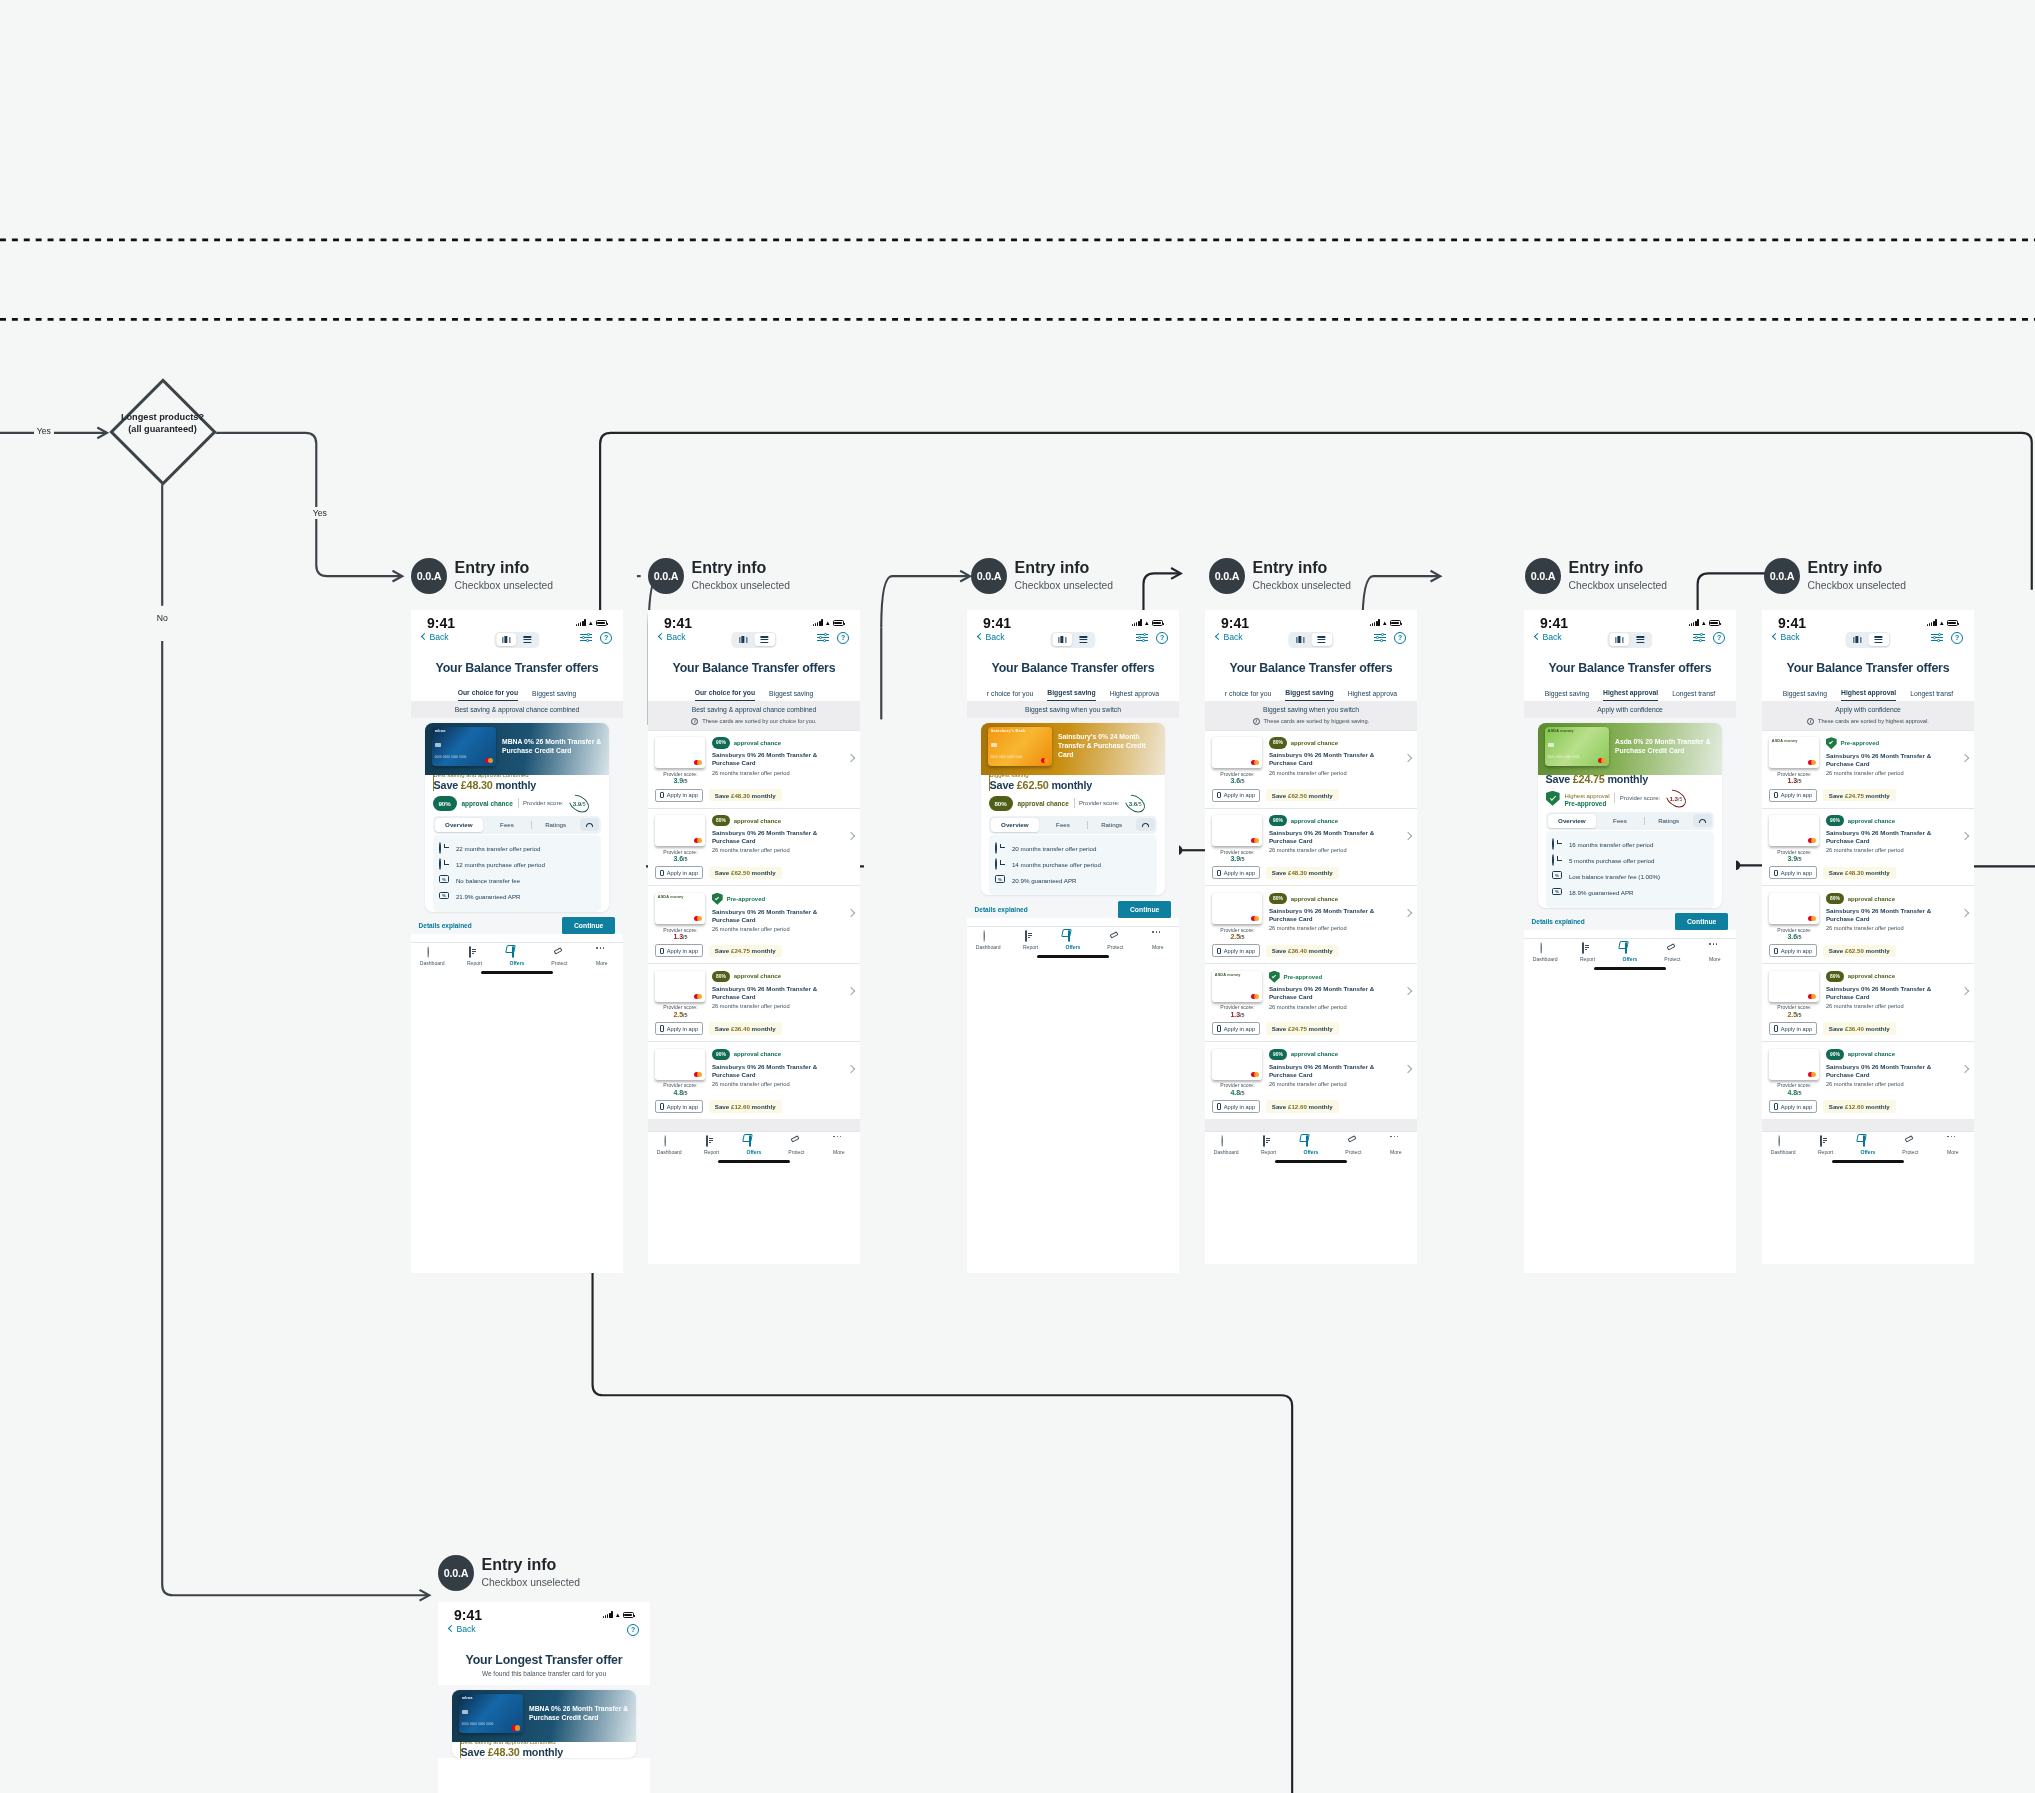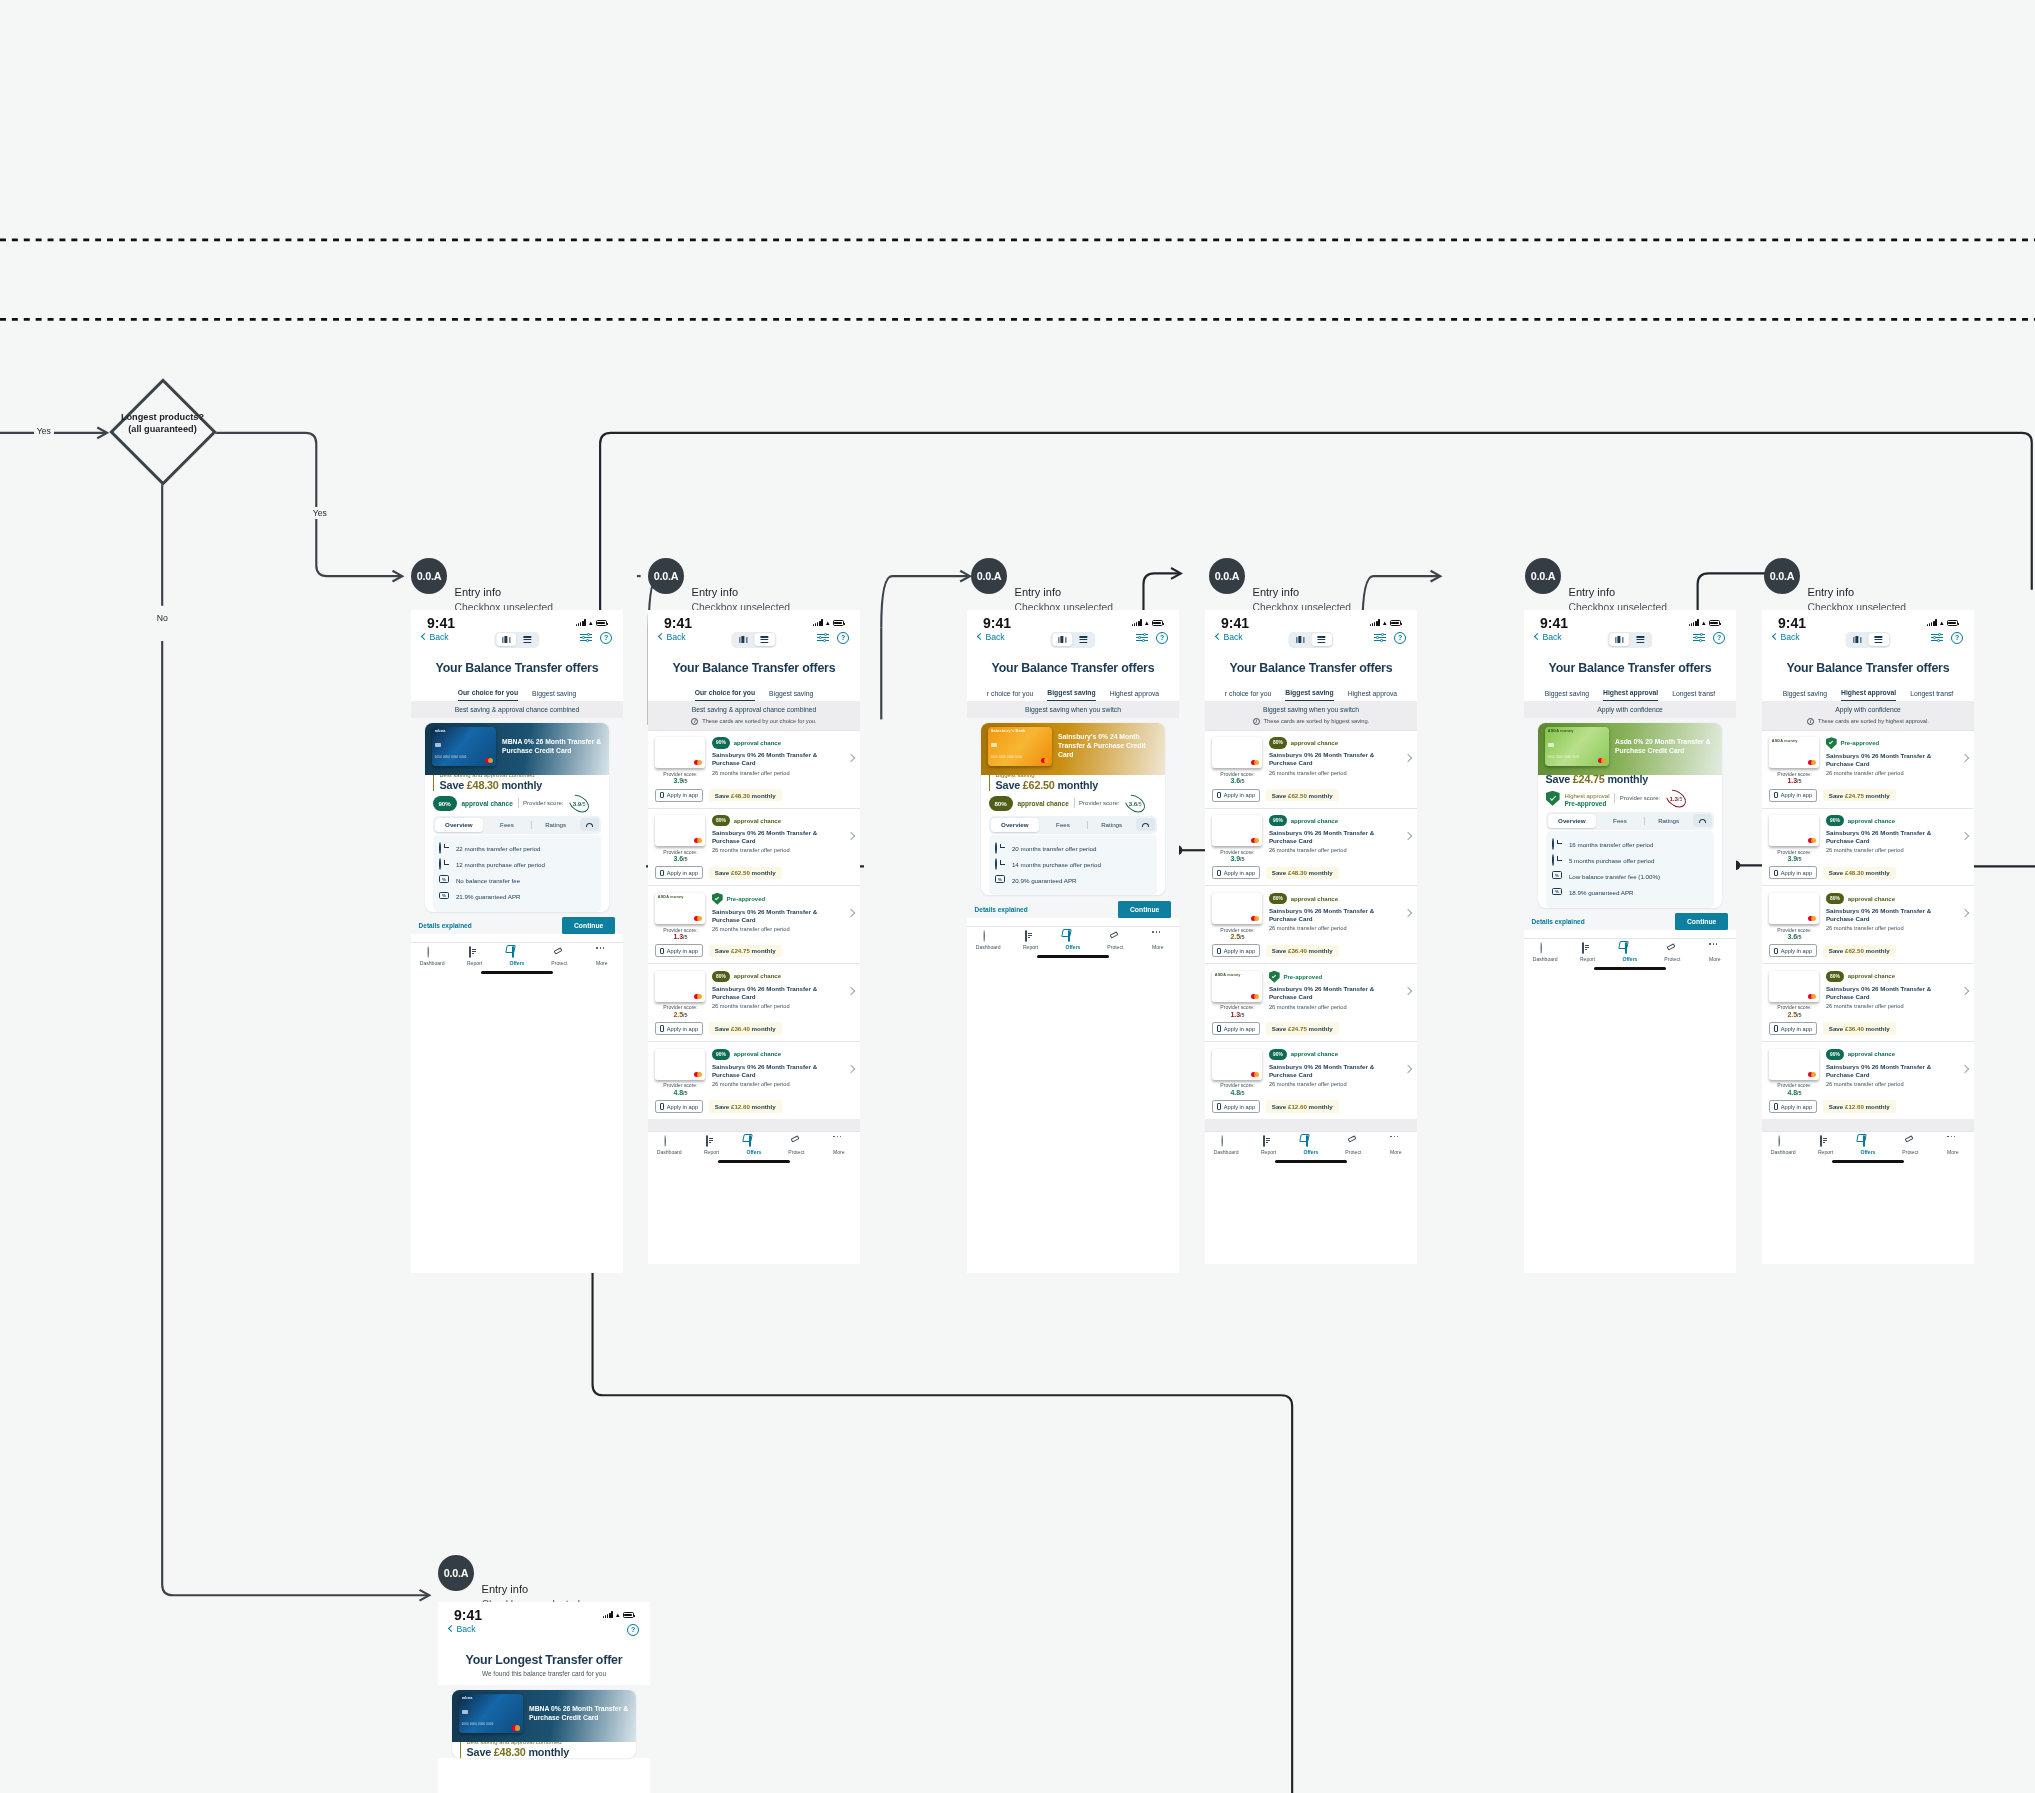--- a/index.html
+++ b/index.html
@@ -28,21 +28,21 @@
 
   
   .node { position:absolute; display:flex; align-items:flex-start; }
   .node .bubble {
     width:36px; height:36px; border-radius:50%; background:#343c44; color:#fff;
     display:flex; align-items:center; justify-content:center;
     font-size:10.8px; font-weight:700; letter-spacing:-0.3px; flex:0 0 auto;
     position:relative; z-index:3;
   }
   .node .ntext { margin-left:7.6px; padding-top:1.1px; }
-  .node .ntitle { font-size:11px; font-weight:400; color:#21262b; line-height:1.1;margin-top:27px; }
+  .node .ntitle { font-size:16px; font-weight:700; color:#21262b; line-height:1.1; }
   .node .nsub { font-size:10.3px; color:#4c555c; margin-top:3.8px; }
 
   
   .phone {
     position:absolute; width:212px; background:#ffffff; overflow:hidden;
     font-family:"Liberation Sans", sans-serif; z-index:2;
   }
   .phone.tall { height:663px; }
   .phone.bottom { height:178px; }
 
@@ -94,21 +94,21 @@
   .bandnote { display:flex; align-items:center; justify-content:center; gap:3.8px; margin-top:4.9px; font-size:5.7px; color:#3e4c56; }
   .iinfo { width:7px;height:7px;border:0.7px solid #3e4c56;border-radius:50%;display:flex;align-items:center;justify-content:center;font-size:4.9px;font-style:italic;font-weight:700;}
 
   
   .hero-wrap { position:relative; padding:5.4px 0 0; background:#f5f6f7; }
   .hero { position:relative; width:184px; margin:0 auto; border-radius:7.6px; background:#fff; overflow:hidden; box-shadow:0 0.5px 2.2px rgba(0,0,0,.08);}
   .heroimg { height:47px; display:flex; align-items:center; padding:4.3px 6.5px; }
   .heroimg .cardart { width:64px; height:39px; border-radius:3.8px; flex:0 0 auto; box-shadow:0 1.1px 3.2px rgba(0,0,0,.3); overflow:hidden; position:relative;}
   .heroimg .cname { color:#fff; font-size:6.8px; font-weight:700; margin-left:6.5px; line-height:1.3; }
   .hero-body { padding:2.2px 7.6px 0; }
-  .saverow { border-left:1.6px solid #8a7d1f; padding-left:6px; }
+  .saverow { border-left:1.6px solid #8a7d1f; }
   .savelbl { font-size:6px; color:#7c7020; }
   .saveamt { font-size:10.8px; font-weight:700; color:#1b3a52; margin-top:0.5px; letter-spacing:-0.2px;}
   .saveamt em { font-style:normal; color:#7c7020; }
   .statrow { display:flex; align-items:center; gap:4.9px; margin:4.9px 0 1.1px; padding-left:0; }
   .pill { width:24px;height:14.6px;border-radius:7.6px;display:flex;align-items:center;justify-content:center;color:#fff;font-size:6.2px;font-weight:700;flex:0 0 auto;}
   .pill.g90{background:#0f6b54}.pill.g80{background:#4f5f17}
   .statrow .lbl { font-size:6.5px; font-weight:700; color:#0f6b54; }
   .statrow .lbl.olive { color:#4f5f17; }
   .vbar { width:0.5px; height:9.7px; background:#c8ced2; }
   .pscore { font-size:6px; color:#44545f; }

